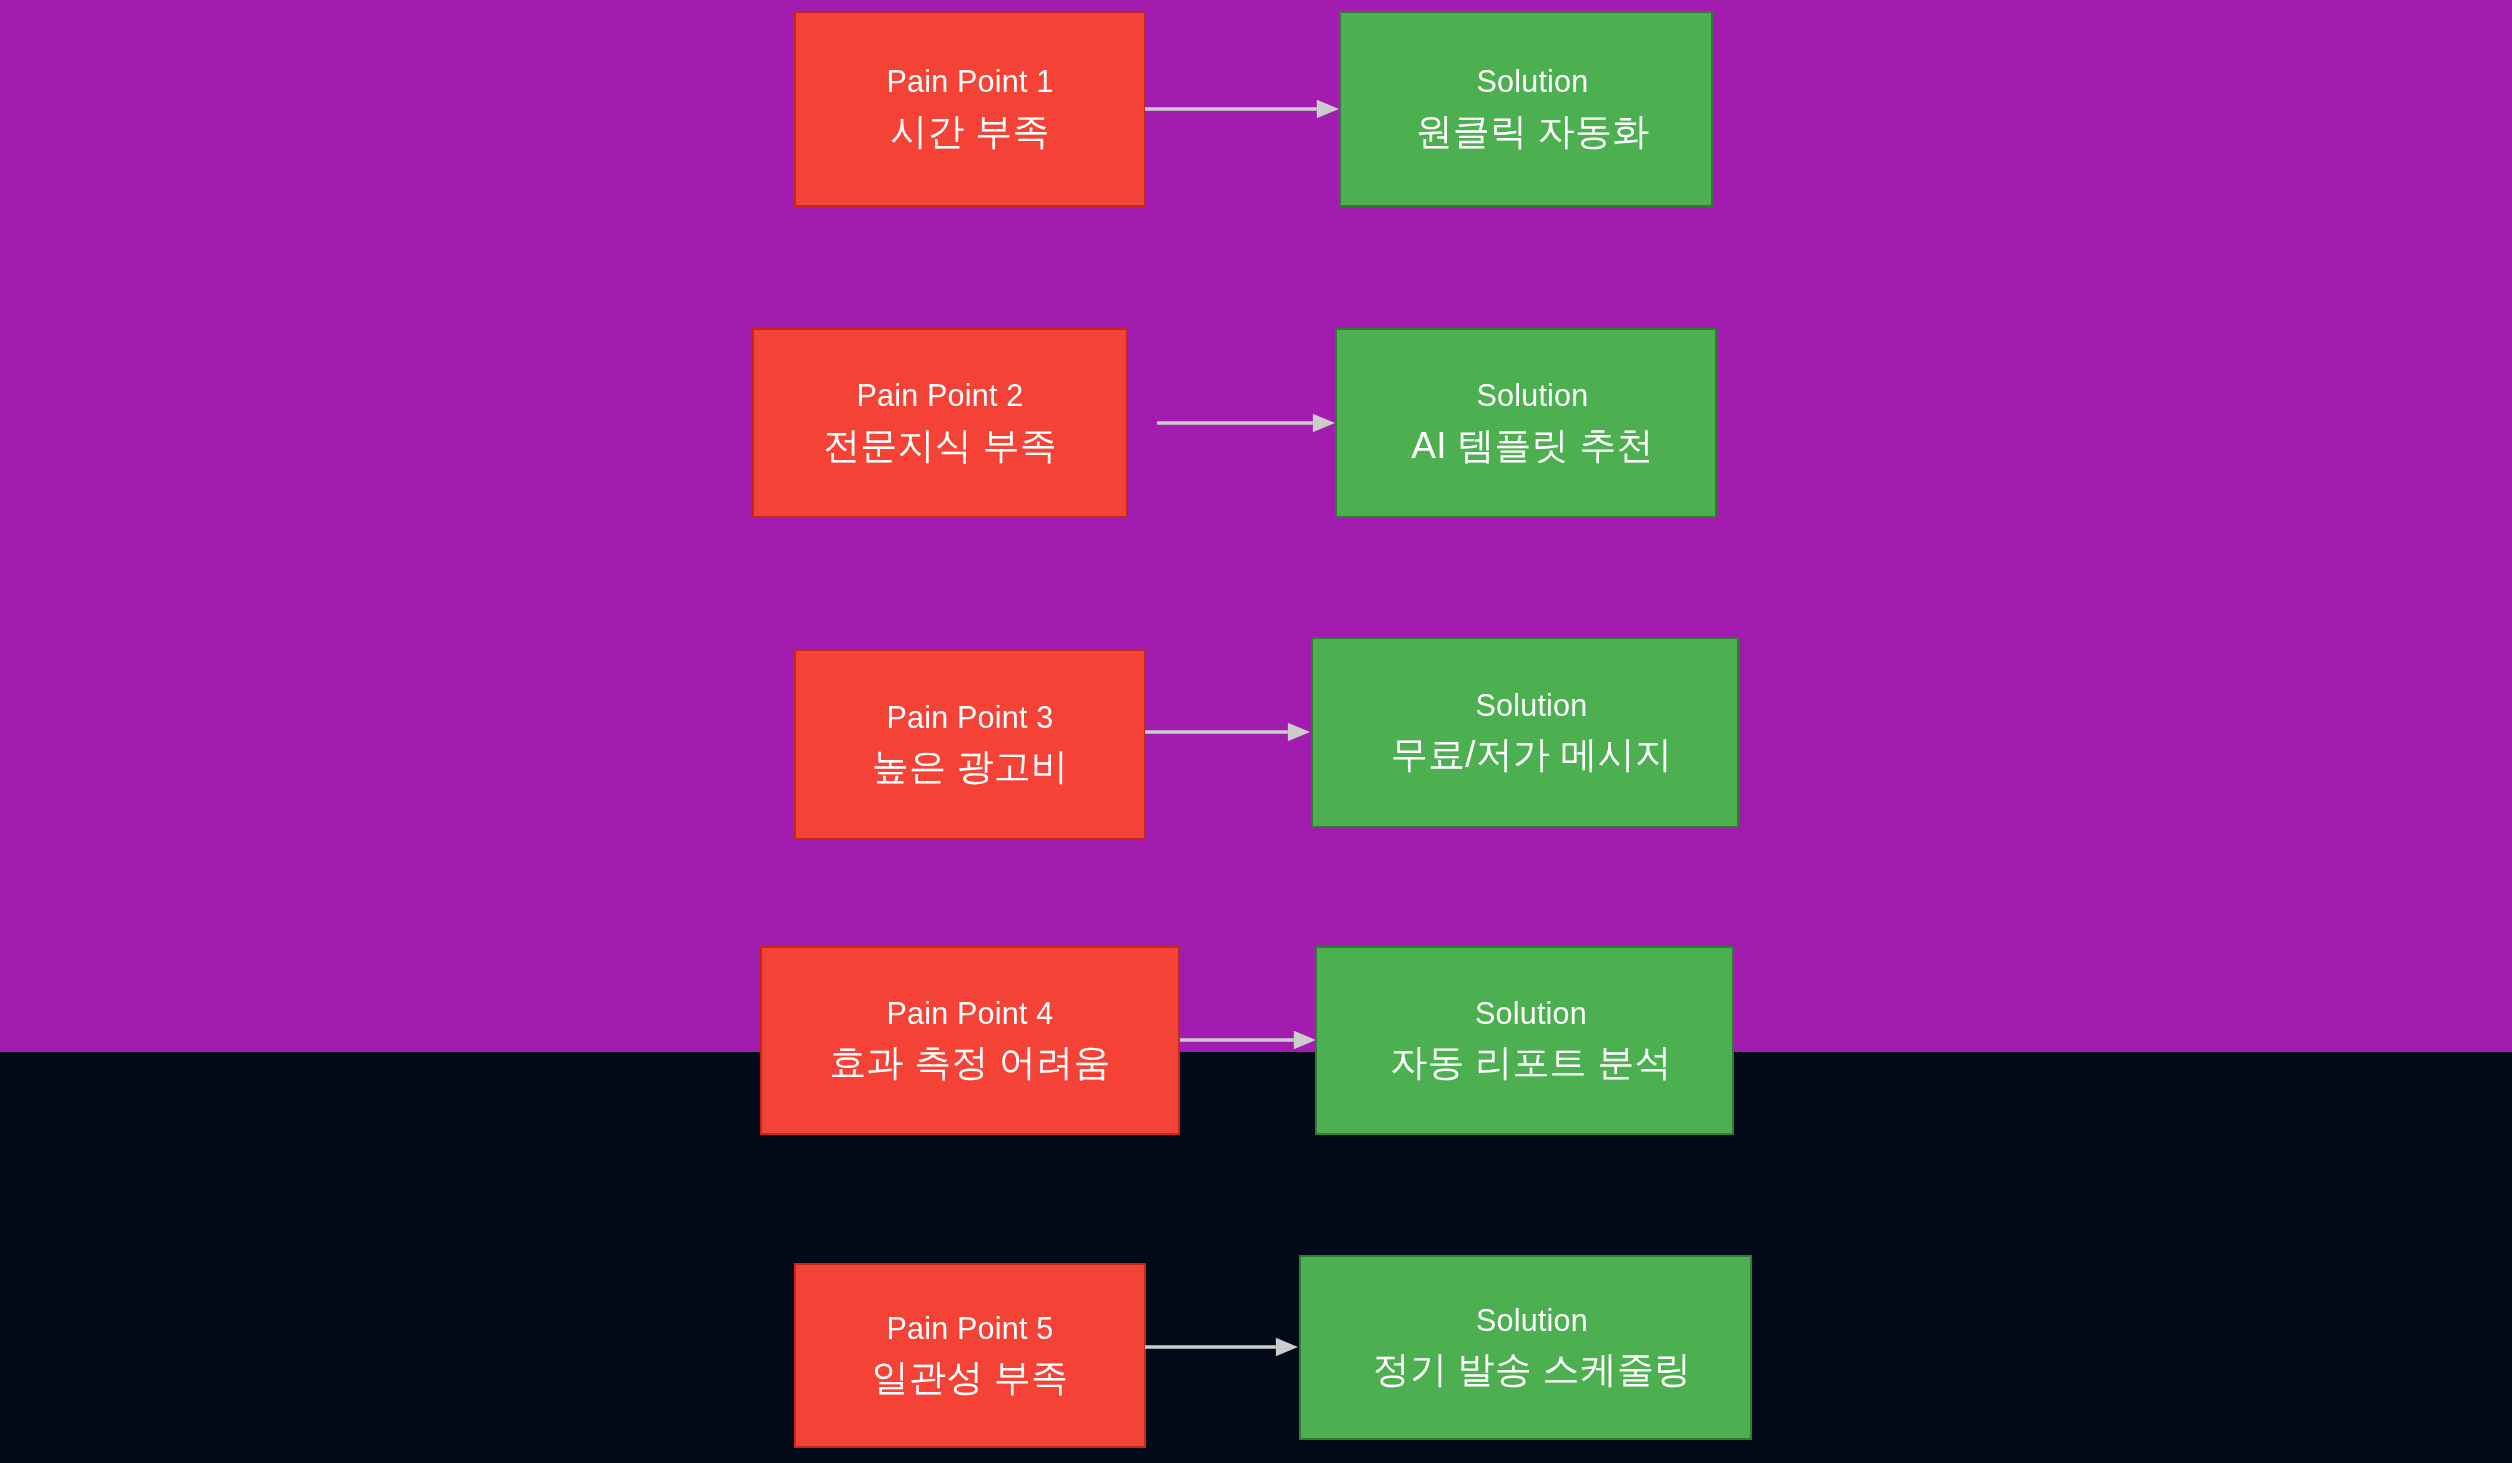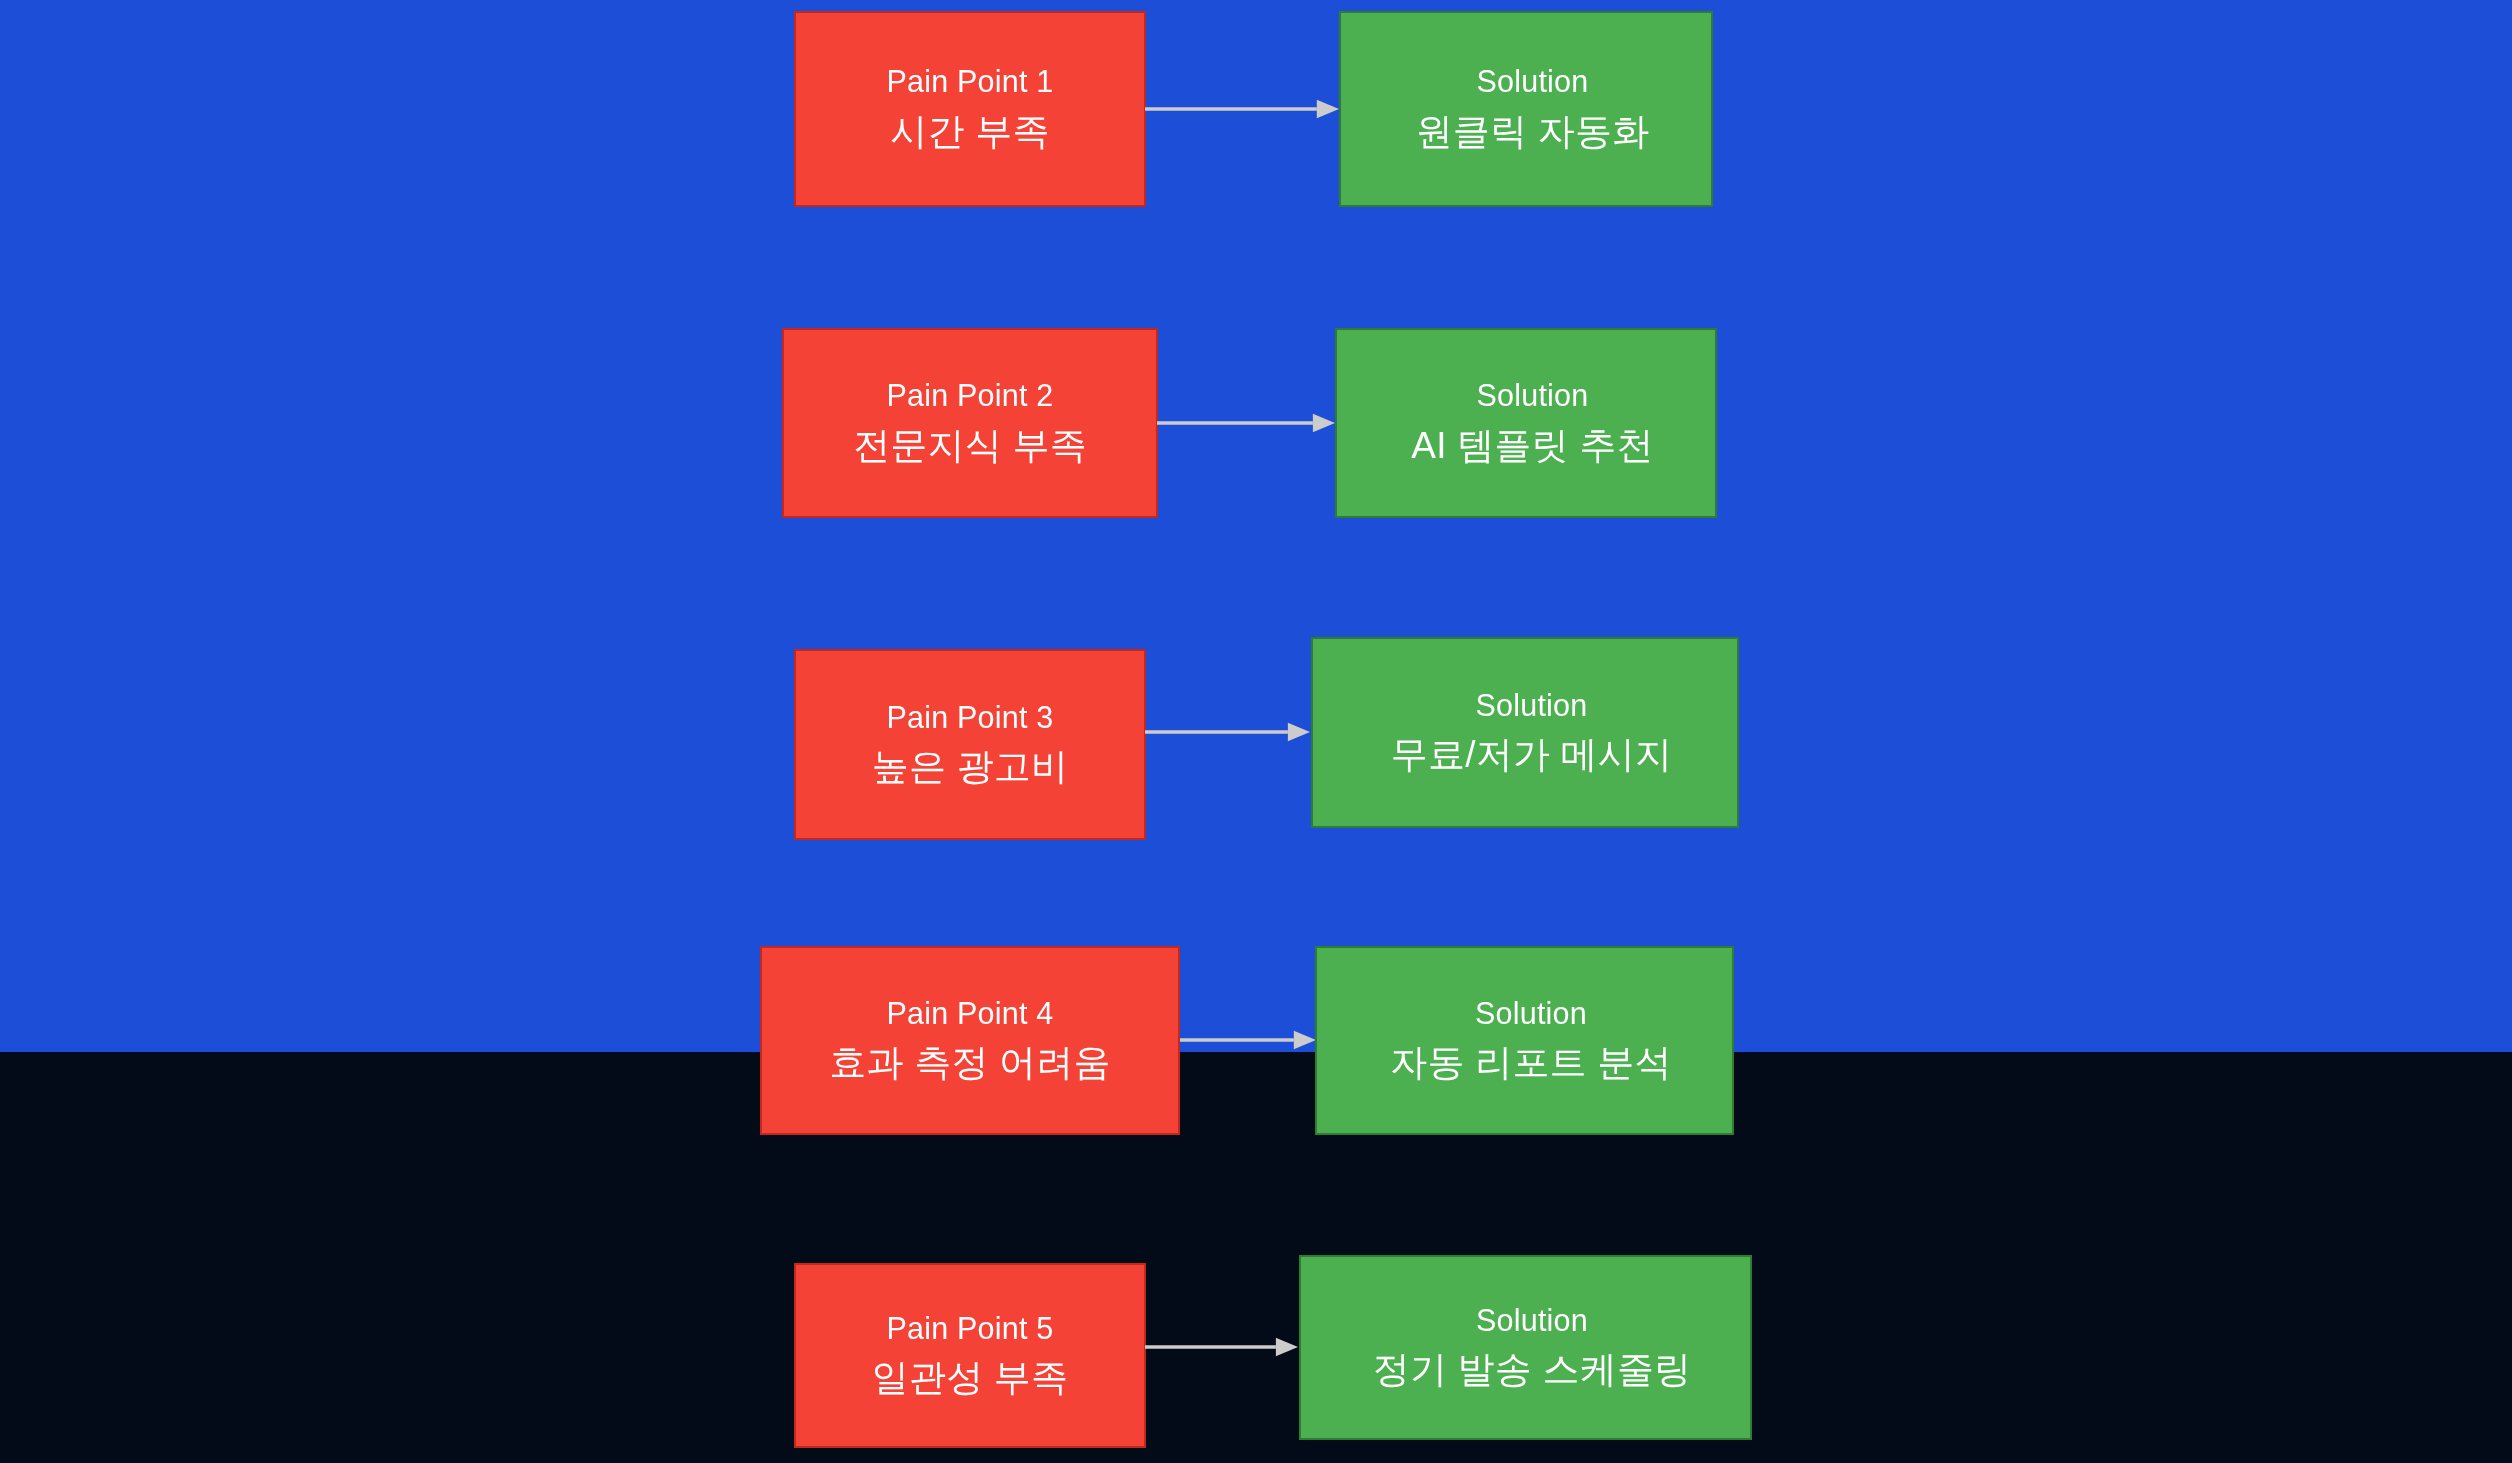--- a/index.html
+++ b/index.html
@@ -11,21 +11,21 @@
     width: 2512px;
     height: 1464px;
     overflow: hidden;
     font-family: "Liberation Sans", "DejaVu Sans", sans-serif;
   }
 
   #canvas {
     position: relative;
     width: 2512px;
     height: 1052px;
-    background: #1d4ed8;
+    background: #a21caf;
   }
 
   .flow-row {
     position: absolute;
     left: 0;
     width: 2512px;
   }
 
   .node-box {
     position: absolute;
@@ -92,21 +92,21 @@
         <polygon points="186,2 210,12 186,22" fill="#cccccc"></polygon>
       </svg>
     </div>
     <div class="node-box solution-box" style="left:1339px; top:0px; width:374px; height:196px;">
       <div class="node-title">Solution</div>
       <div class="node-sub">원클릭 자동화</div>
     </div>
   </div>
 
   <div class="flow-row" style="top:328px;">
-    <div class="node-box pain-box" style="left:782px; top:0px; width:376px; height:190px;text-align:center;">
+    <div class="node-box pain-box" style="left:752px; top:0px; width:376px; height:190px;text-align:center;">
       <div class="node-title">Pain Point 2</div>
       <div class="node-sub">전문지식 부족</div>
     </div>
     <div class="arrow" style="left:1157px; top:84px; width:178px;">
       <svg viewBox="0 0 193 24" preserveAspectRatio="none">
         <line x1="0" y1="12" x2="169" y2="12" stroke="#cccccc" stroke-width="4"></line>
         <polygon points="169,2 193,12 169,22" fill="#cccccc"></polygon>
       </svg>
     </div>
     <div class="node-box solution-box" style="left:1335px; top:0px; width:382px; height:190px;">

